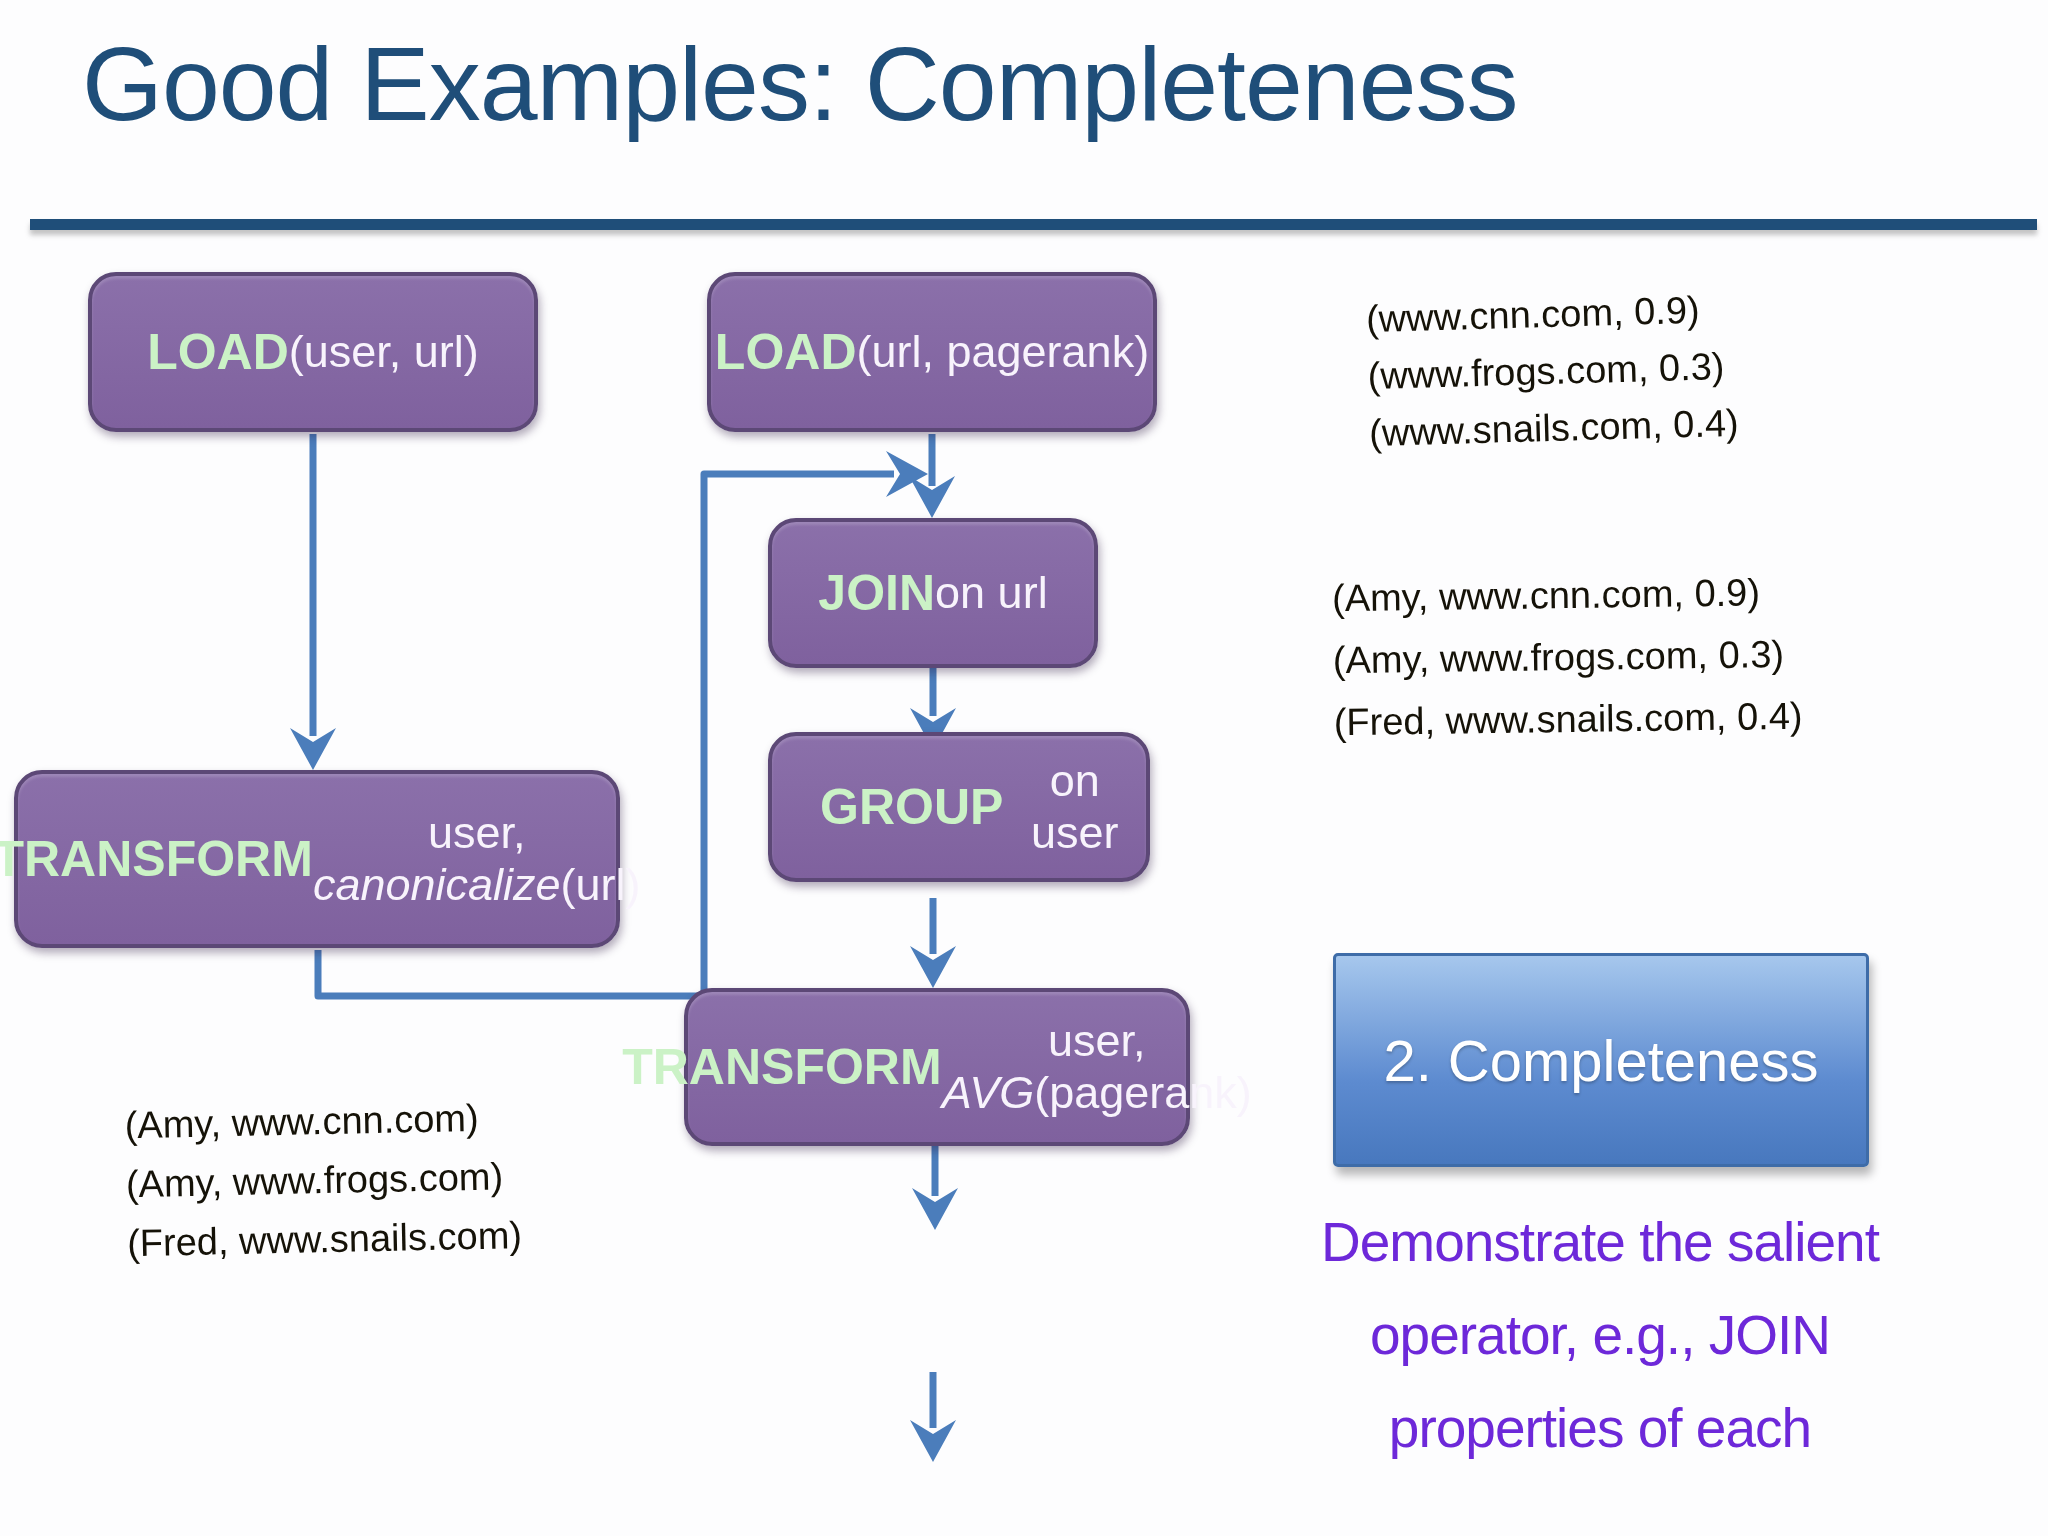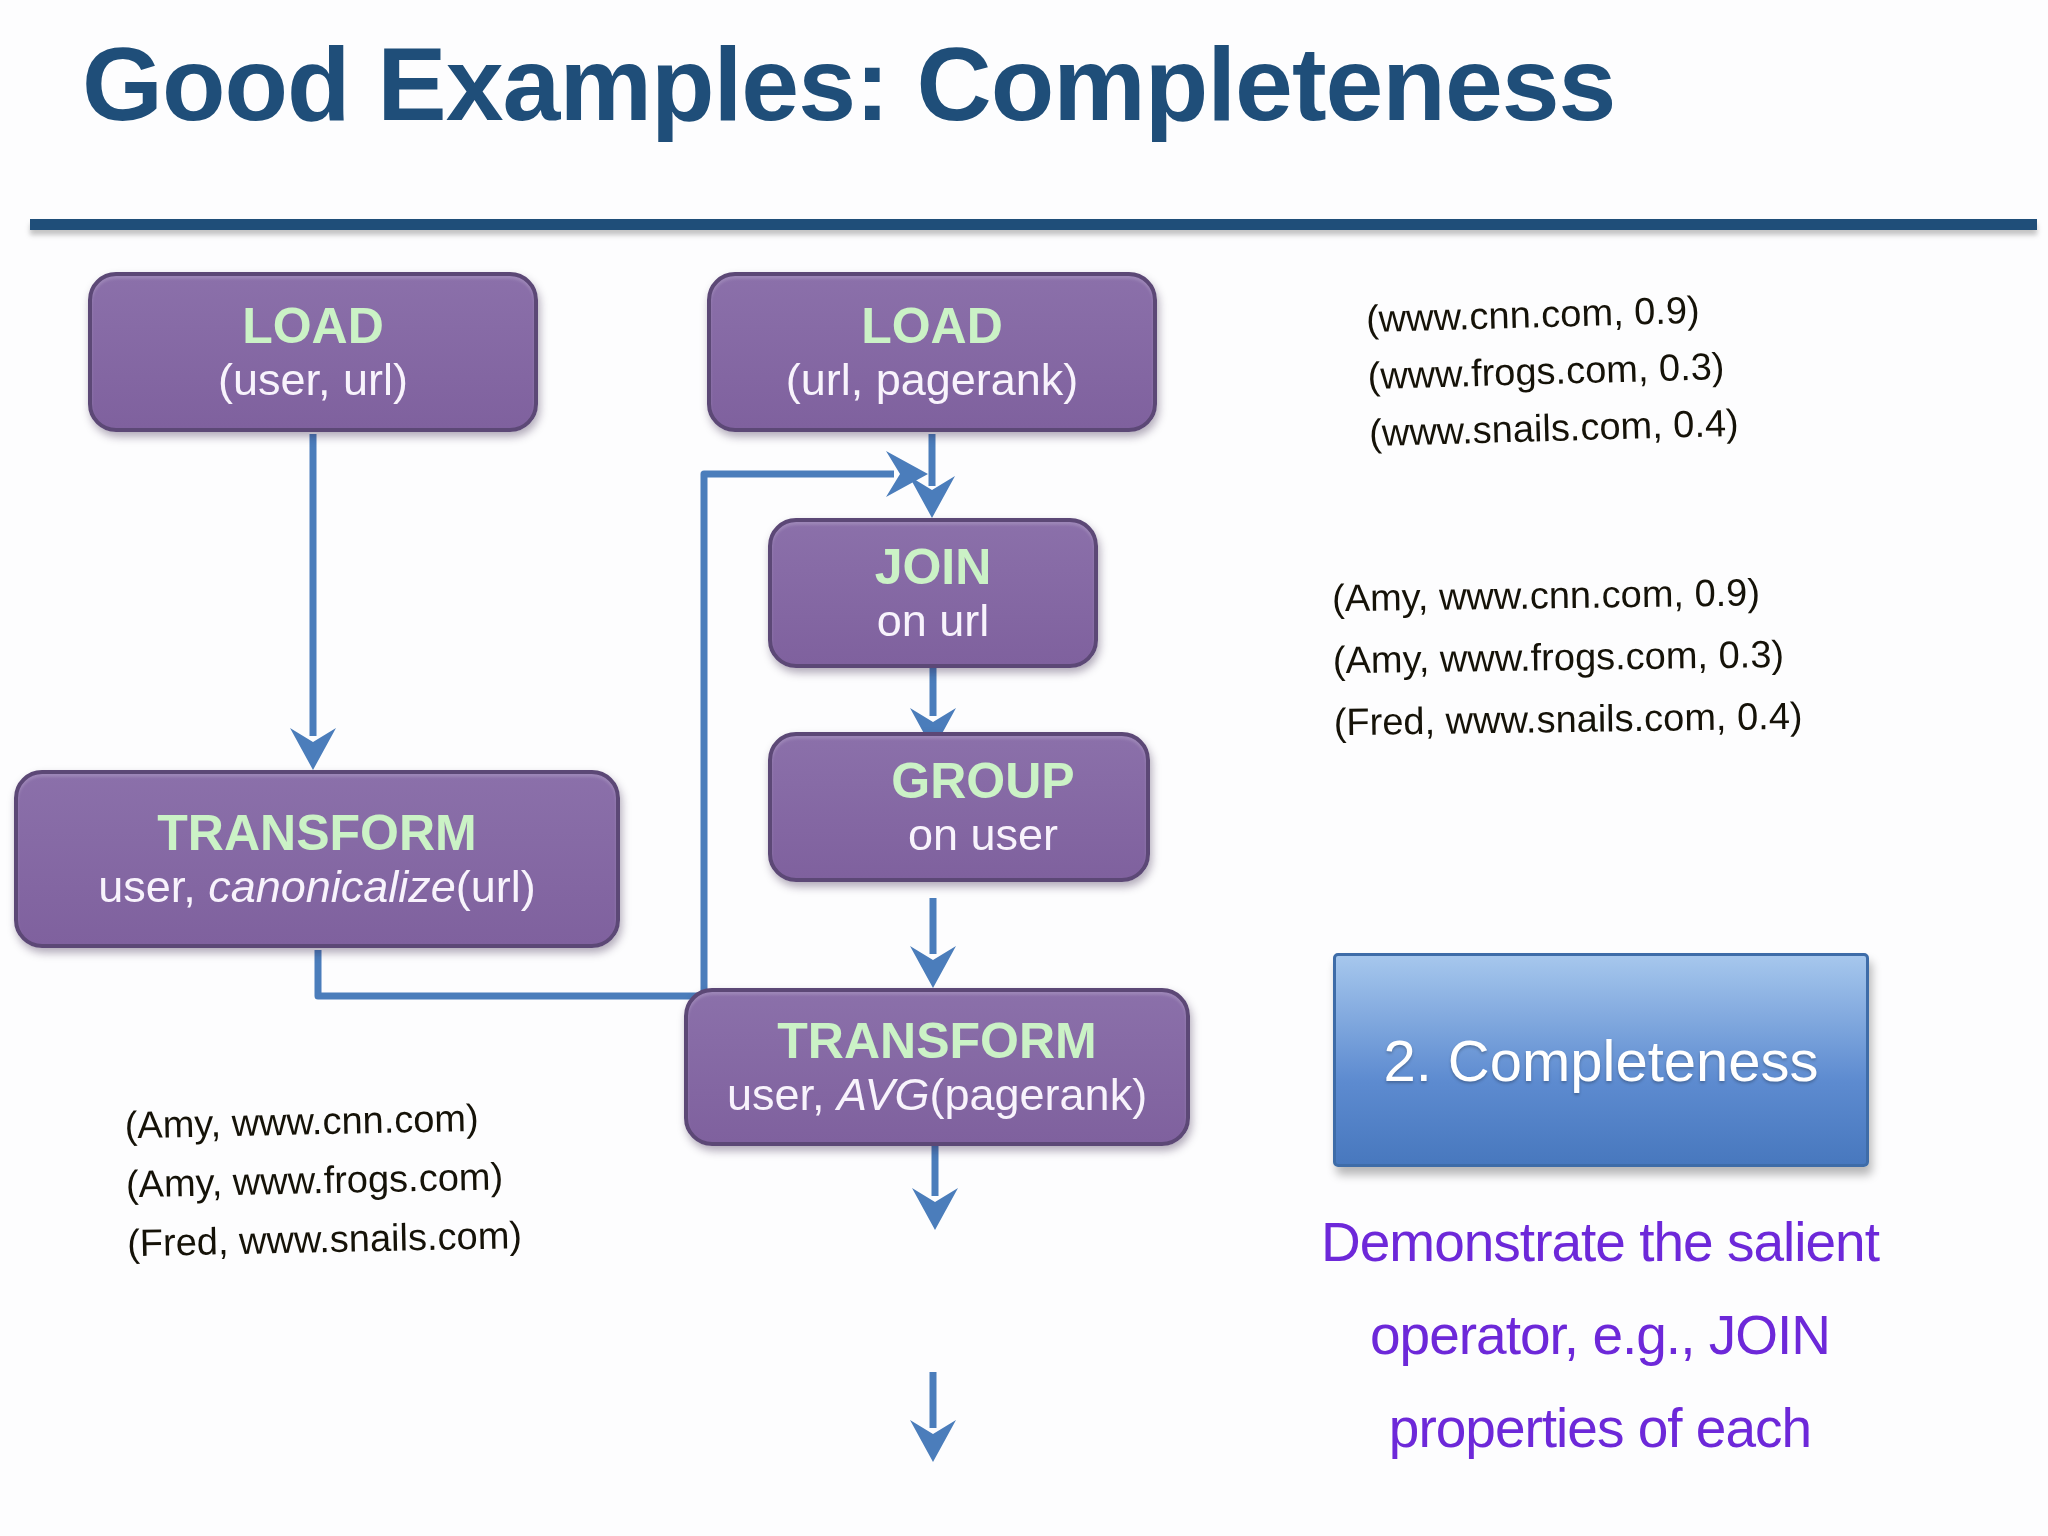--- a/index.html
+++ b/index.html
@@ -3,33 +3,33 @@
 <meta charset="utf-8">
 <style>
   html,body{margin:0;padding:0;background:#e8e8e8;}
   .slide{
     position:relative;width:2048px;height:1536px;background:#fdfdfe;
     overflow:hidden;font-family:"Liberation Sans",sans-serif;
   }
   
   .title{
     position:absolute;left:82px;top:22px;
-    font-size:104px;line-height:1.2;font-weight:700;
+    font-size:104px;line-height:1.2;font-weight:400;
     color:#1f4e79;letter-spacing:-1px;white-space:nowrap;text-align:center;
   }
   .rule{
     position:absolute;left:30px;top:219px;width:2007px;height:11px;
     background:#1f4e79;box-shadow:0 5px 5px rgba(110,110,110,.4);
   }
   
   .node{
     position:absolute;box-sizing:border-box;
     background:linear-gradient(#8b70aa,#7f619e);
     border:4px solid #5c4876;border-radius:28px;
-    display:flex;flex-direction:column;justify-content:center;align-items:center;
+    display:flex;flex-direction:row;justify-content:center;align-items:center;
     gap:0;text-align:center;
     box-shadow:2px 5px 9px rgba(40,20,60,.35), inset 0 3px 3px rgba(255,255,255,.16);
   }
   .node-title{font-size:50px;font-weight:bold;color:#cbf2c6;line-height:1.1;}
   .node-sub{font-size:45px;color:#f8f3fc;line-height:1.15;}
   .node-sub em{font-style:italic;margin:0 0;}
   .n0{left:88px;top:272px;width:450px;height:160px;}
   .n1{left:707px;top:272px;width:450px;height:160px;}
   .n2{left:768px;top:518px;width:330px;height:150px;}
   .n3{left:768px;top:732px;width:382px;height:150px;padding-left:48px;}

